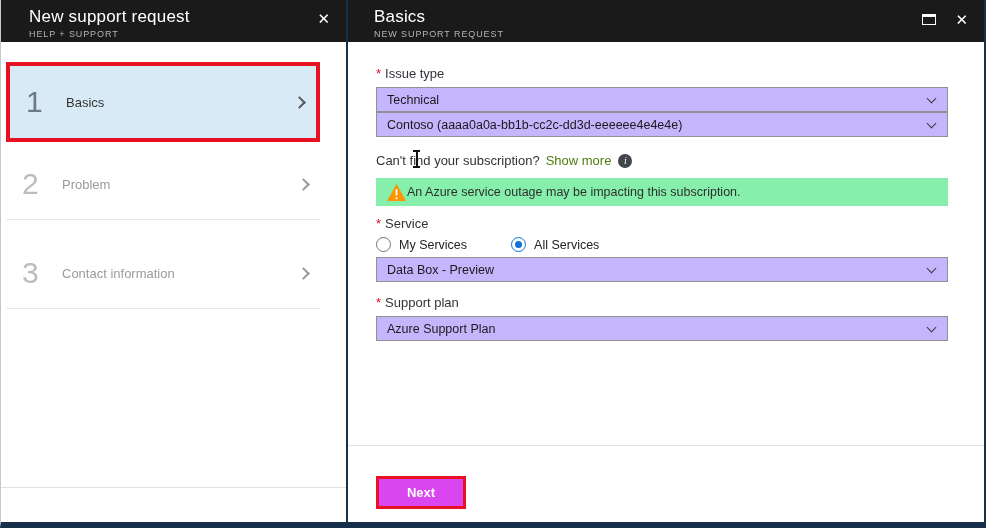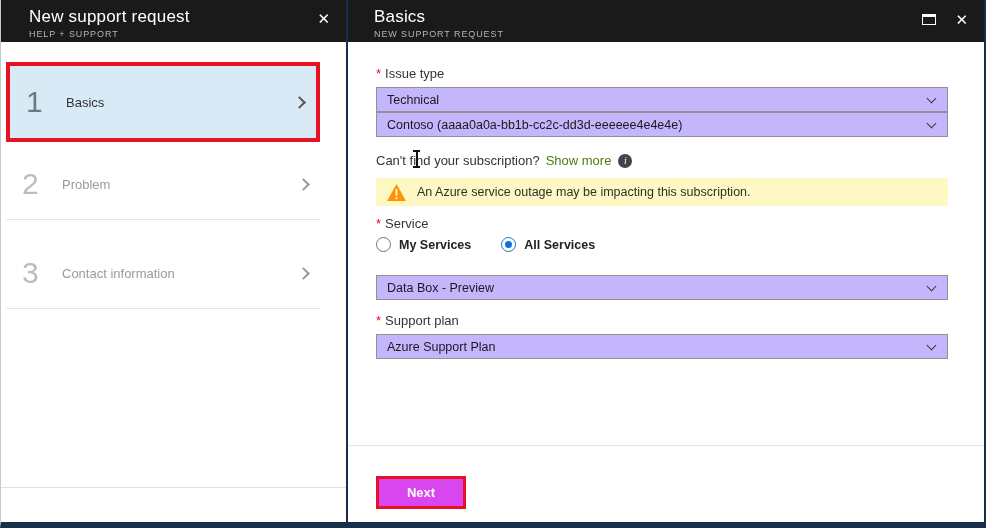--- a/index.html
+++ b/index.html
@@ -63,25 +63,25 @@
   .info-icon {
     width: 14px; height: 14px; border-radius: 50%; background: #40454c; color: #fff;
     font-size: 10px; font-family: "Liberation Serif", serif; font-style: italic;
     display: inline-flex; align-items: center; justify-content: center; margin-left: 7px; cursor: pointer;
   }
   .text-cursor { position: absolute; left: 37px; top: -3px; width: 7px; height: 18px; pointer-events: none; }
   .text-cursor::before, .text-cursor::after { content: ""; position: absolute; left: 0; width: 7px; height: 2px; background: #111; }
   .text-cursor::before { top: 0; } .text-cursor::after { bottom: 0; }
   .text-cursor .bar { position: absolute; left: 2.5px; top: 0; bottom: 0; width: 2px; background: #111; }
   .warning {
-    margin: 8px 0 10px; min-height: 28px; background: #fef9c3; padding: 4px 10px;
-    display: flex; align-items: center; gap: 10px; font-size: 12.5px; color: #2f2f2f;
+    margin: 8px 0 10px; min-height: 28px; background: #86efac; padding: 4px 10px;
+    display: flex; align-items: center; font-size: 12.5px; color: #2f2f2f;
   }
   .warn-svg { flex: none; display: block; }
-  .radio-row { display: flex; gap: 30px; align-items: center; margin: 6px 0 23px; font-size: 12.5px; color: #222; font-weight: bold; }
+  .radio-row { display: flex; gap: 44px; align-items: center; margin: 6px 0 5px; font-size: 12.5px; color: #222; }
   .radio-option { display: flex; align-items: center; gap: 8px; cursor: pointer; }
   .radio { width: 15px; height: 15px; border: 1px solid #757575; border-radius: 50%; background: #fff; position: relative; flex: none; }
   .radio.checked { border-color: #0f72d7; }
   .radio.checked::after { content: ""; position: absolute; inset: 3px; border-radius: 50%; background: #0f72d7; }
   .footer-divider { height: 1px; background: #e3e3e3; flex: none; }
   .right-footer { height: 76px; flex: none; padding: 30px 0 0 28px; }
   .next-annotation { display: inline-block; border: 3px solid #e81123; }
   .next-btn {
     display: block; min-width: 84px; height: 27px; background: #d946ef; color: #fff;
     border: none; font-size: 13px; font-weight: bold; cursor: pointer; font-family: inherit;

